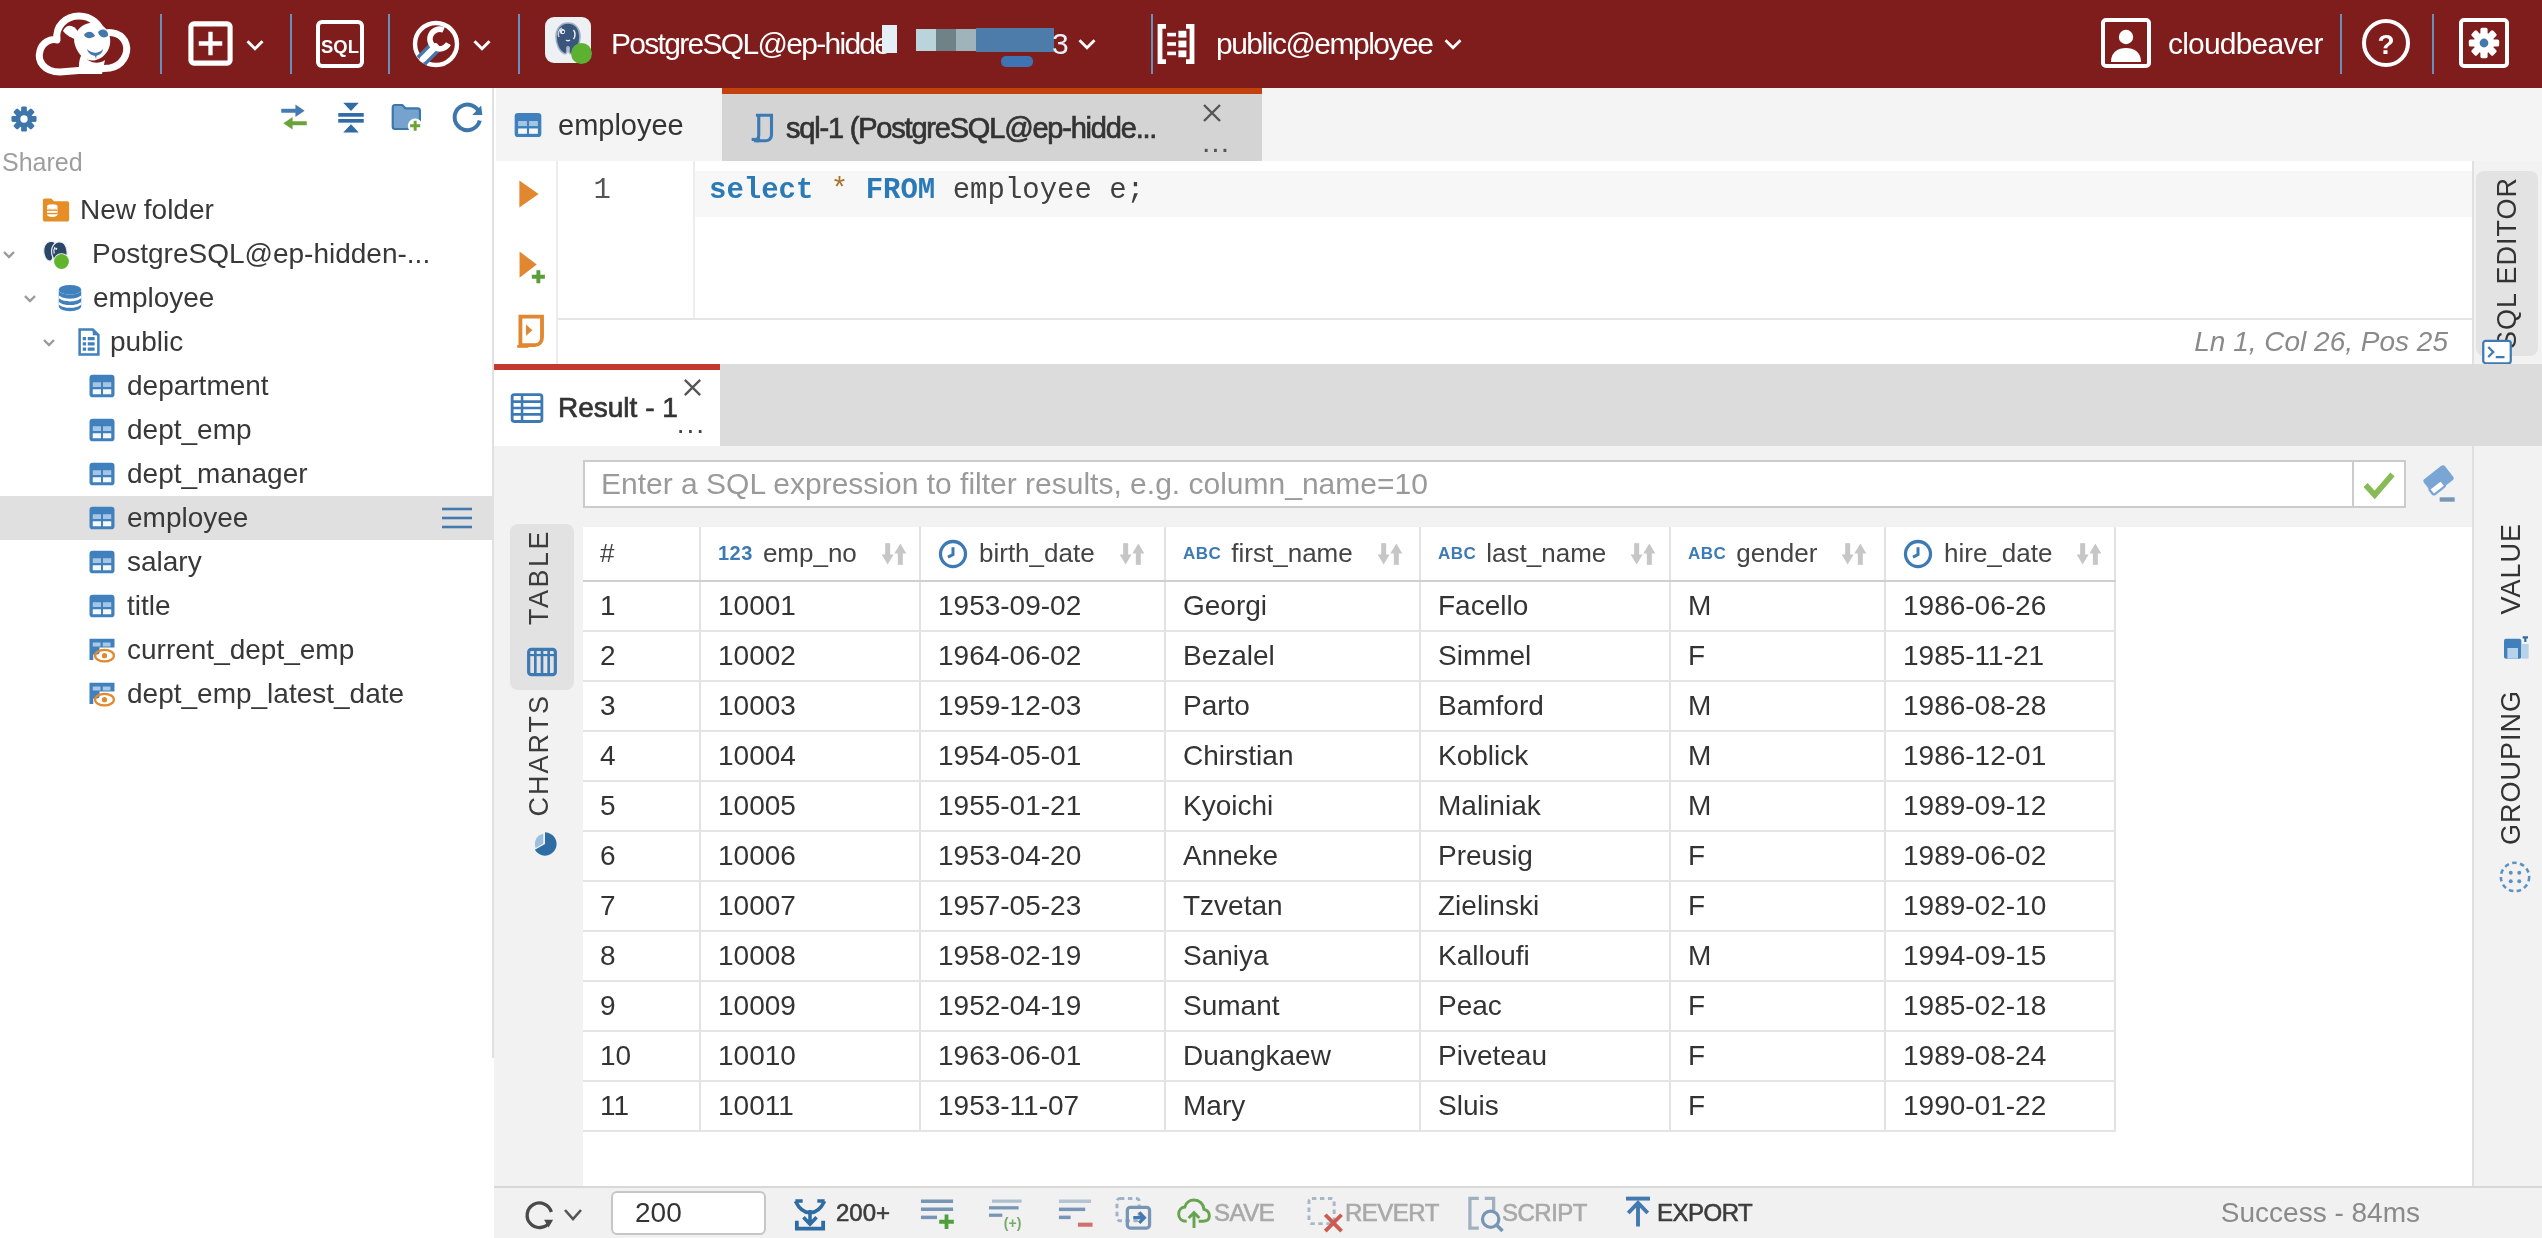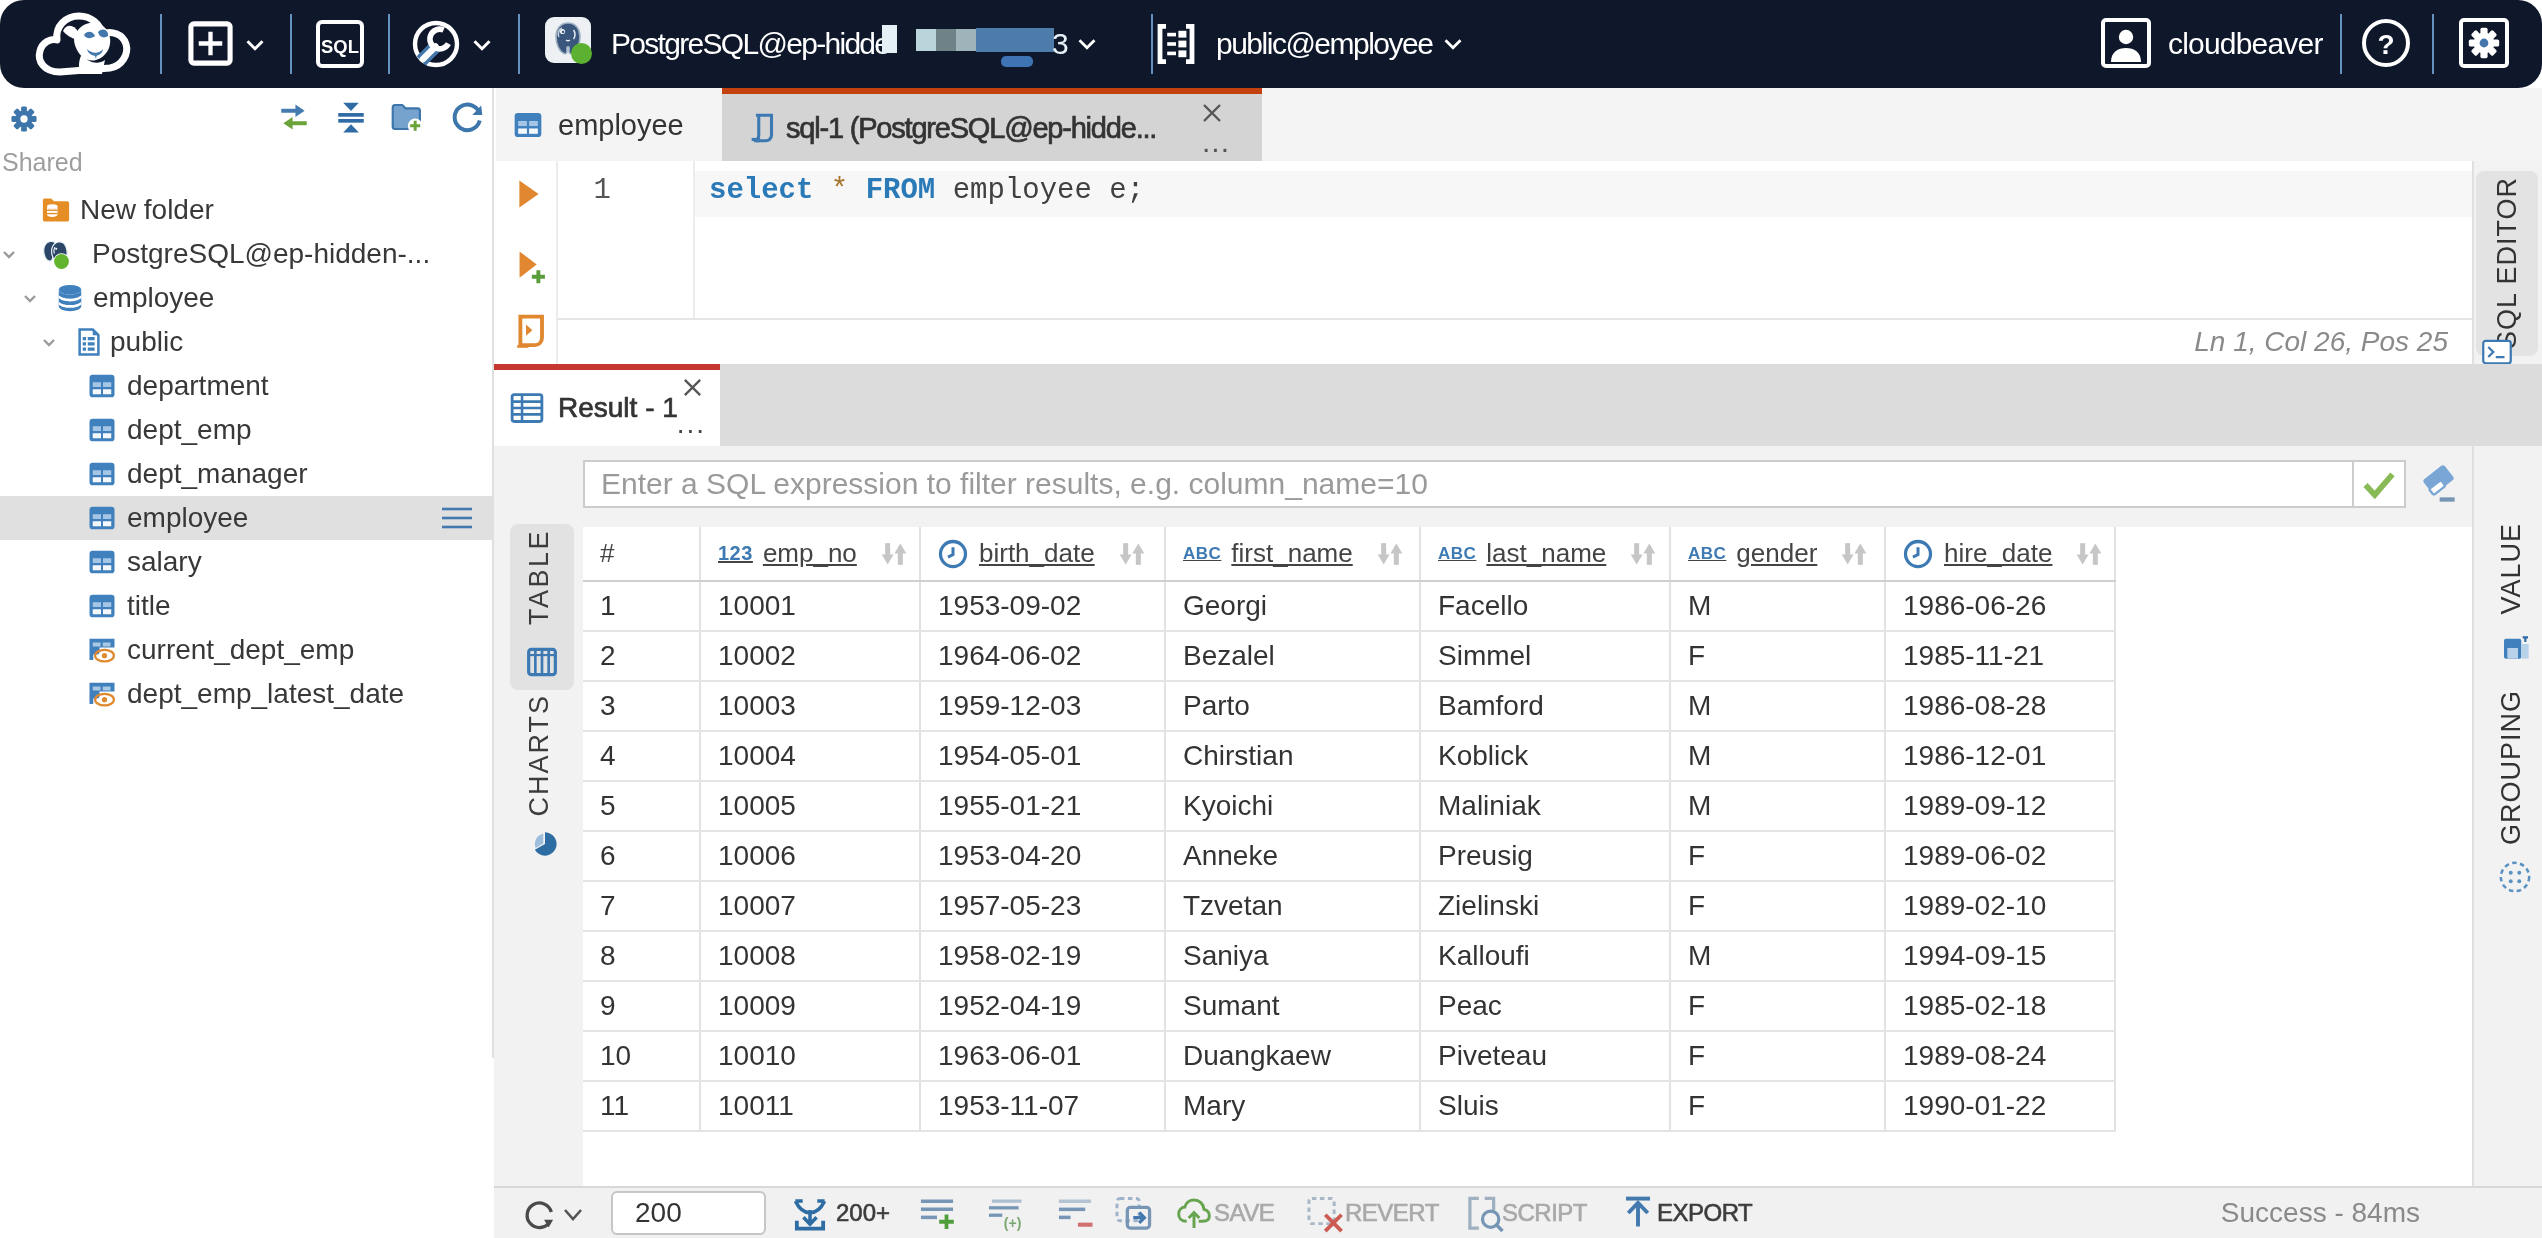--- a/index.html
+++ b/index.html
@@ -2,21 +2,21 @@
 <html><head>
 <meta charset="utf-8">
 <style>
 * { margin:0; padding:0; box-sizing:border-box; }
 html,body { width:2542px; height:1238px; overflow:hidden; background:#fff;
   font-family:"Liberation Sans", sans-serif; }
 .abs { position:absolute; }
 #stage { position:relative; width:2542px; height:1238px; }
 
 
-#topbar { left:0; top:0; width:2542px; height:88px; background:#0f172a; color:#fff;border-radius:24px; }
+#topbar { left:0; top:0; width:2542px; height:88px; background:#7f1d1d; color:#fff; }
 .tb-div { position:absolute; top:14px; width:2px; height:60px; background:#6791bd; }
 .tb-text { position:absolute; top:0; height:88px; line-height:88px; color:#fff; font-size:30px; }
 .chev { position:absolute; width:30px; height:30px; }
 
 
 #sidebar { left:0; top:88px; width:494px; height:970px; background:#fff; border-right:2px solid #e0e0e0; }
 .sb-ico { position:absolute; top:100px; width:34px; height:34px; }
 #shared { position:absolute; left:2px; top:60px; font-size:25px; color:#9e9e9e; }
 .trow { position:absolute; left:0; width:492px; height:44px; }
 .trow .txt { position:absolute; top:50%; transform:translateY(-50%); font-size:28px; color:#383838; white-space:nowrap; }
@@ -55,21 +55,21 @@
 #filterbox { position:absolute; left:89px; top:14px; width:1771px; height:48px; background:#fff;
   border:2px solid #ccc; font-size:30px; color:#9a9a9a; line-height:44px; padding-left:16px; }
 #filtercheck { position:absolute; left:1860px; top:14px; width:52px; height:48px; background:#fff; border:2px solid #ccc; border-left:none; }
 #grid { position:absolute; left:89px; top:81px; width:1889px; height:659px; background:#fff; }
 
 table#dg { border-collapse:collapse; table-layout:fixed; font-size:28px; color:#333; }
 #dg th, #dg td { padding:0 0 0 17px; text-align:left; font-weight:normal; height:50px;
   border-right:2px solid #e2e2e2; white-space:nowrap; overflow:hidden; }
 #dg thead th { height:54px; border-bottom:2px solid #cfcfcf; color:#444; font-size:26px; }
 #dg tbody td { border-bottom:2px solid #e4e4e4; }
-.hwrap { display:flex; align-items:center;text-decoration:underline; }
+.hwrap { display:flex; align-items:center; }
 .t123 { color:#3d7ab3; font-weight:bold; font-size:20px; letter-spacing:0.5px; margin-right:10px; }
 .tabc { color:#3d7ab3; font-weight:bold; font-size:17px; letter-spacing:0.5px; margin-right:10px; }
 .hclk { width:30px; height:30px; margin-right:11px; }
 .hsort { width:30px; height:30px; margin-left:22px; }
 
 
 #btoolbar { left:494px; top:1186px; width:2048px; height:52px; background:#f1f1f1; border-top:2px solid #d8d8d8; }
 .bt-txt { position:absolute; top:50%; transform:translateY(-50%); font-size:24px; color:#a9a9a9;
   -webkit-text-stroke:0.6px currentColor; letter-spacing:-0.5px; }
 #success { position:absolute; right:122px; top:50%; transform:translateY(-50%); font-size:28px; color:#8a8a8a; }

